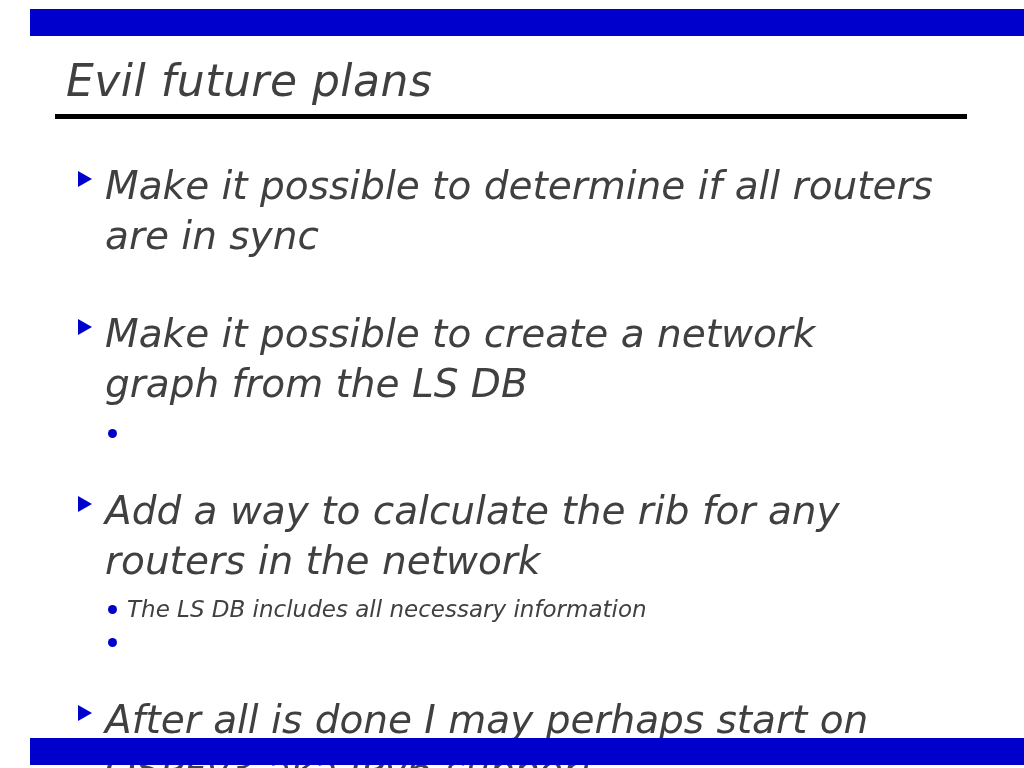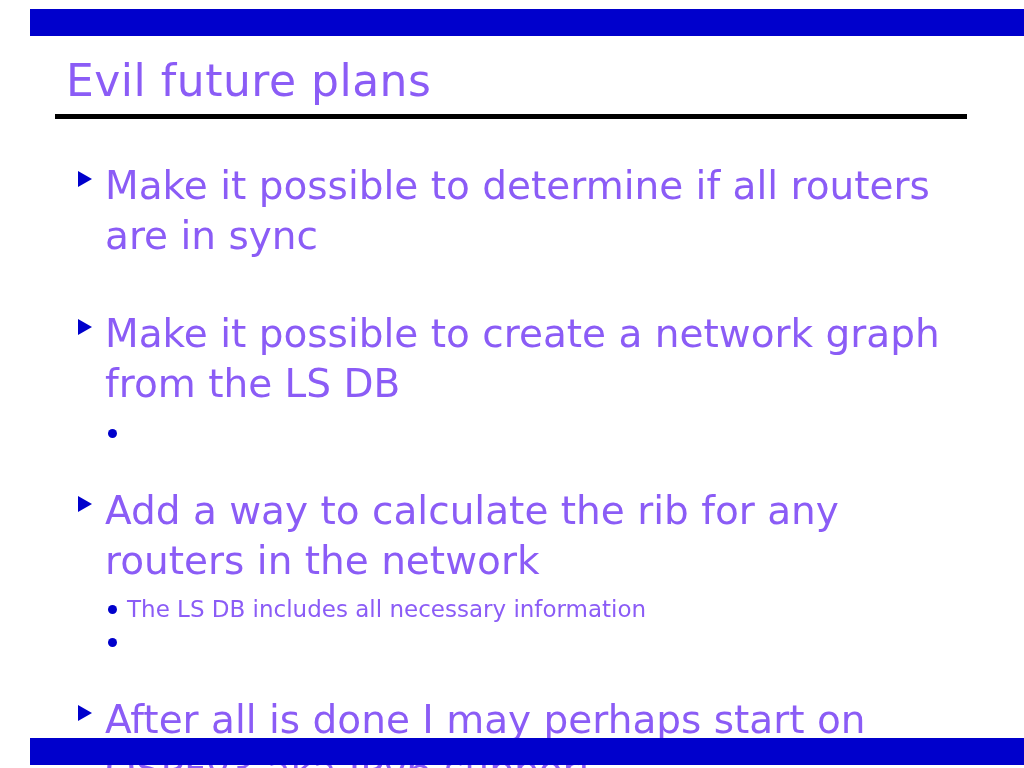--- a/index.html
+++ b/index.html
@@ -6,22 +6,23 @@
     margin: 0;
     padding: 0;
     background: #ffffff;
   }
   .slide {
     position: relative;
     width: 1024px;
     height: 768px;
     background: #ffffff;
     font-family: "DejaVu Sans", "Liberation Sans", sans-serif;
-    color: #8b5cf6;
+    color: #404040;
     overflow: hidden;
+    font-style: italic;
   }
   .accent-bar {
     position: absolute;
     left: 30px;
     right: 0;
     height: 27px;
     background: var(--accent, #0000cc);
   }
   .accent-bar.top { top: 9px; }
   .accent-bar.bottom { bottom: 3px; }

